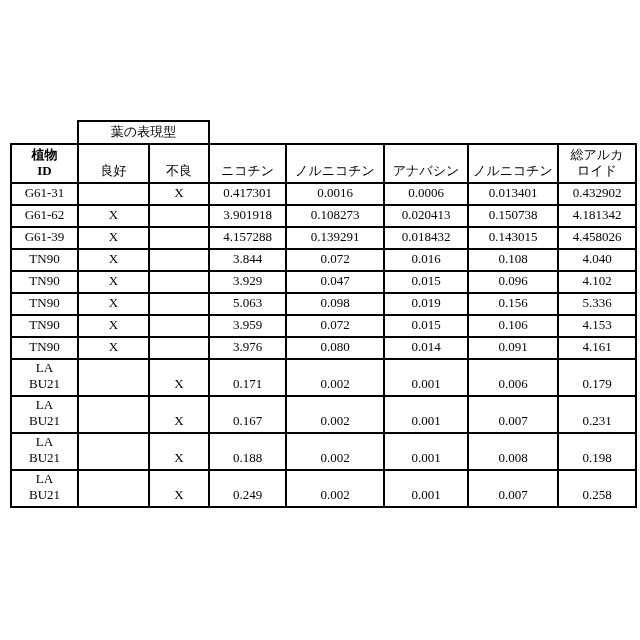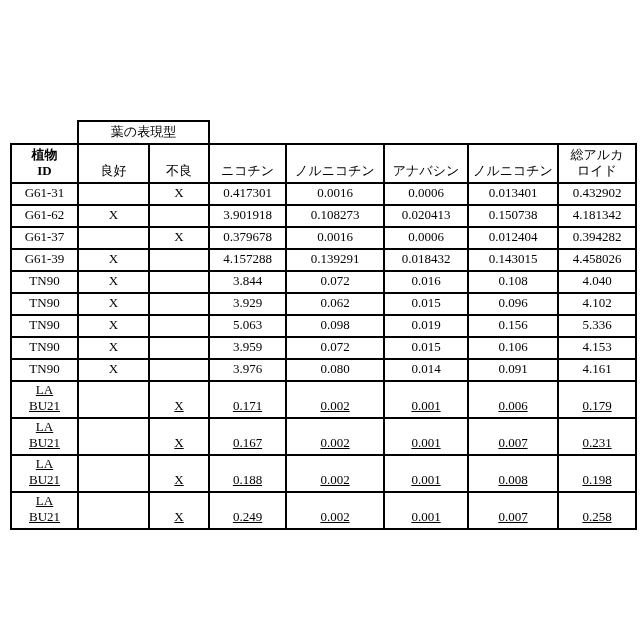--- a/index.html
+++ b/index.html
@@ -33,21 +33,21 @@
     line-height: 1.22;
     overflow: hidden;
   }
   td.blank {
     border: none;
     background: transparent;
   }
   tr.r-group  { height: 23px; }
   tr.r-head   { height: 39px; }
   tr.r-single { height: 22px; border-radius: 8px; }
-  tr.r-double { height: 37px; text-decoration: underline; }
+  tr.r-double { height: 37px; }
   th.plant-id-header { font-weight: bold; }
   td.group-header-cell { vertical-align: bottom; }
 </style>
 </head>
 <body>
 
 <div class="table-wrap">
   <table>
     <colgroup>
       <col style="width:67px">
@@ -93,30 +93,20 @@
           <td>G61-62</td>
           <td>X</td>
           <td></td>
           <td>3.901918</td>
           <td>0.108273</td>
           <td>0.020413</td>
           <td>0.150738</td>
           <td>4.181342</td>
         </tr>
         <tr class="r-single">
-          <td>G61-37</td>
-          <td></td>
-          <td>X</td>
-          <td>0.379678</td>
-          <td>0.0016</td>
-          <td>0.0006</td>
-          <td>0.012404</td>
-          <td>0.394282</td>
-        </tr>
-        <tr class="r-single">
           <td>G61-39</td>
           <td>X</td>
           <td></td>
           <td>4.157288</td>
           <td>0.139291</td>
           <td>0.018432</td>
           <td>0.143015</td>
           <td>4.458026</td>
         </tr>
         <tr class="r-single">
@@ -127,21 +117,21 @@
           <td>0.072</td>
           <td>0.016</td>
           <td>0.108</td>
           <td>4.040</td>
         </tr>
         <tr class="r-single">
           <td>TN90</td>
           <td>X</td>
           <td></td>
           <td>3.929</td>
-          <td>0.062</td>
+          <td>0.047</td>
           <td>0.015</td>
           <td>0.096</td>
           <td>4.102</td>
         </tr>
         <tr class="r-single">
           <td>TN90</td>
           <td>X</td>
           <td></td>
           <td>5.063</td>
           <td>0.098</td>

